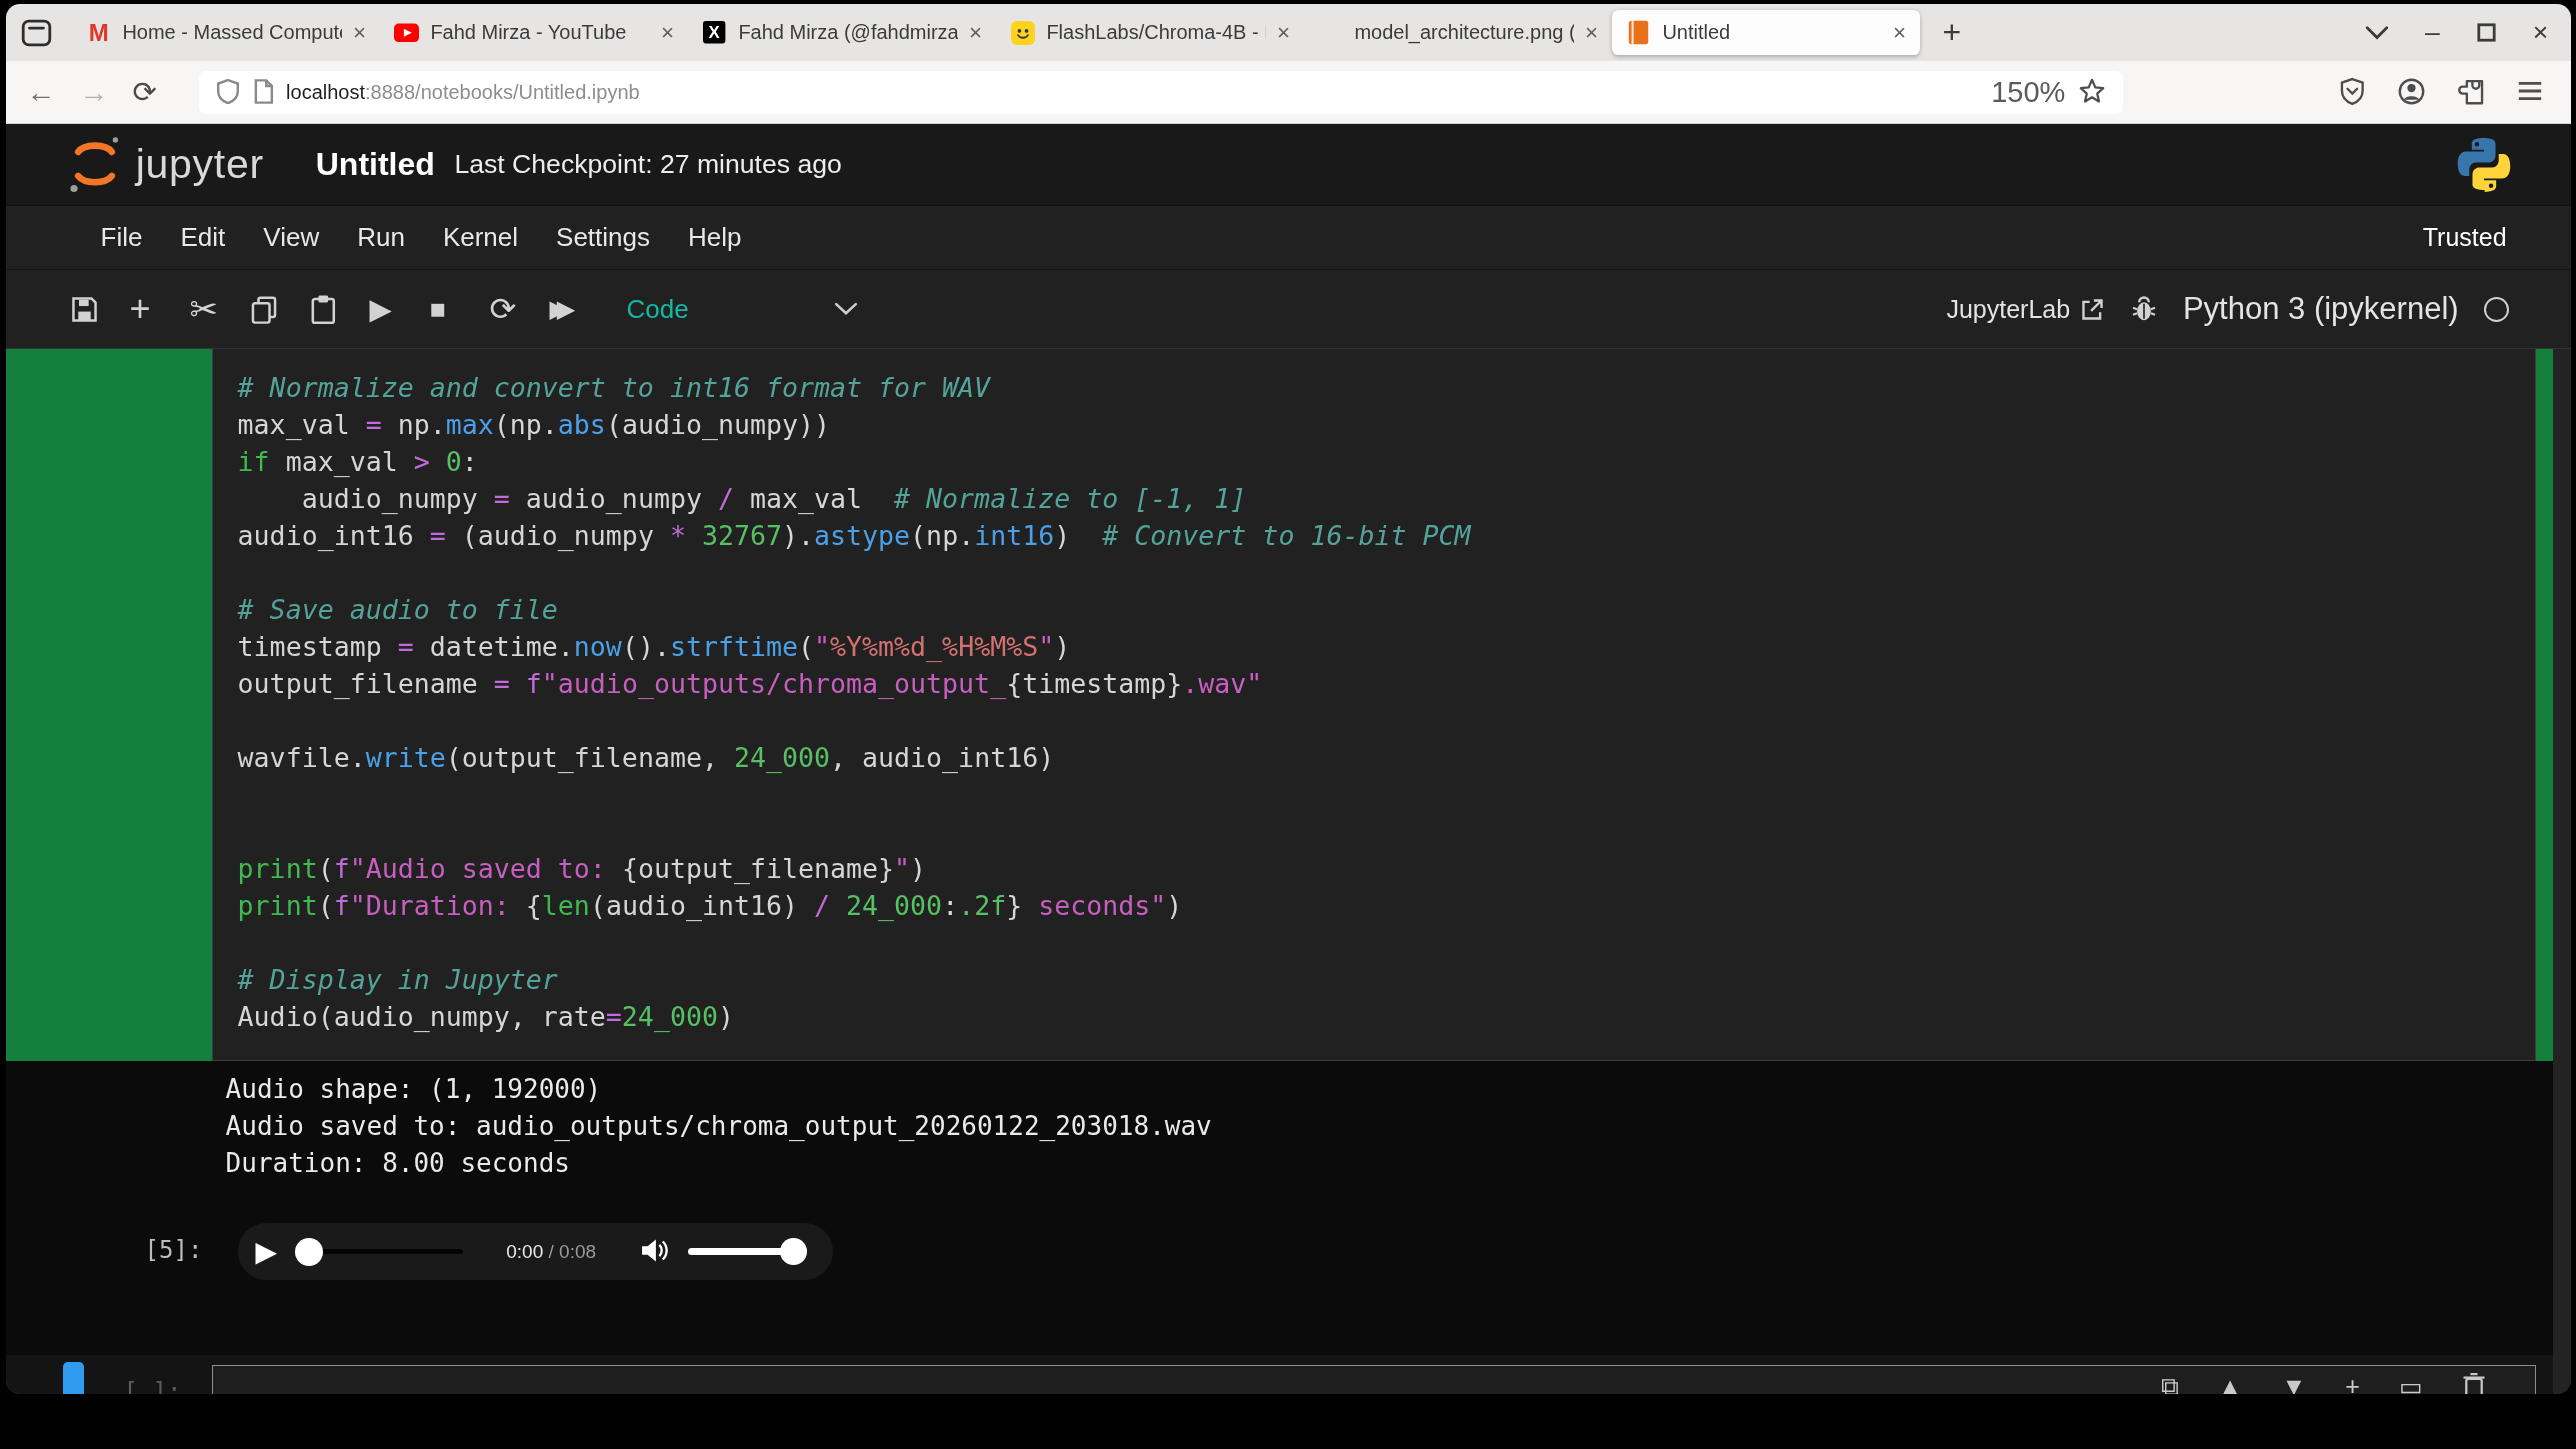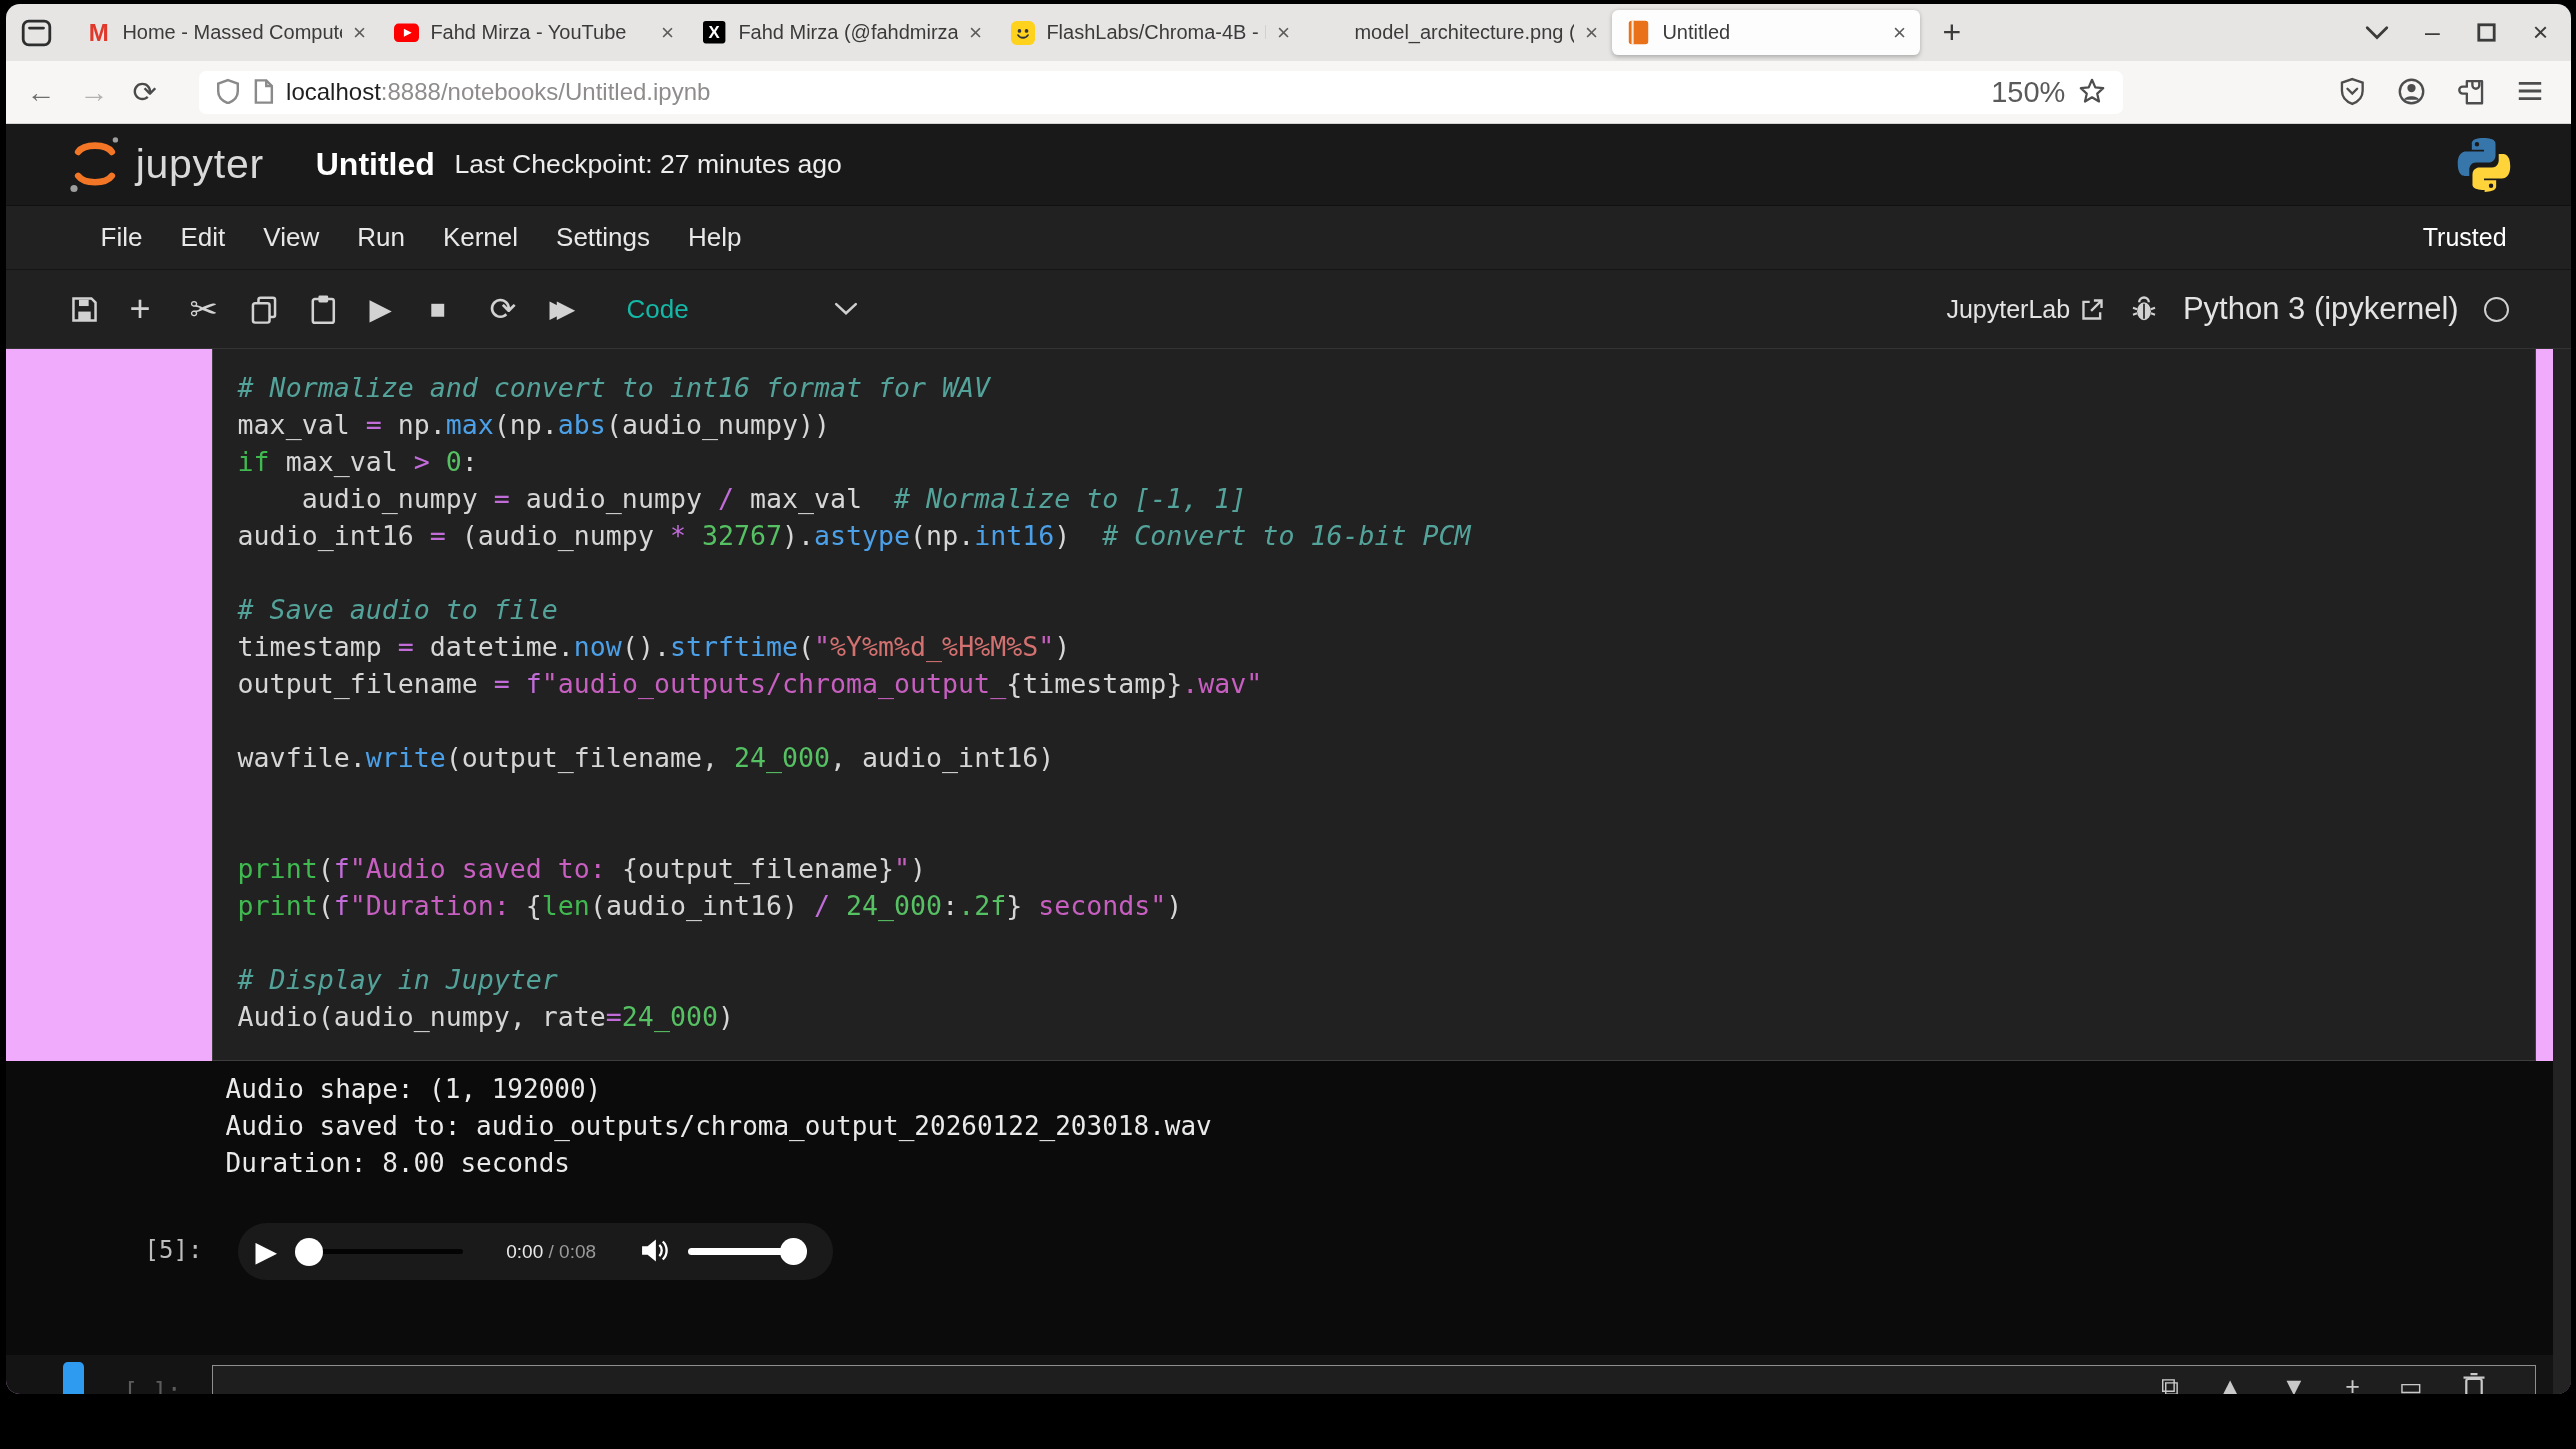--- a/index.html
+++ b/index.html
@@ -17,21 +17,21 @@
   .tab .t-close{color:#5c5c5c;font-size:22.4px;flex:0 0 auto;}
   .tab-new{font-size:32px;color:#3b3b3b;margin-left:15.4px;padding:0 7px;}
   .strip-right{margin-left:auto;display:flex;align-items:center;gap:36px;color:#3b3b3b;padding-right:9.8px;}
   .strip-right .wbtn{font-size:26.6px;display:flex;align-items:center;justify-content:center;}
 
   
   #urlrow{height:62px;background:#f7f6f5;border-bottom:0.7px solid #d7d5d3;display:flex;align-items:center;padding:0 21px;flex:0 0 auto;}
   .nav-ico{font-size:29px;color:#6f6f6f;margin-right:24px;}
   .nav-ico.dim{color:#b3b1af;}
   #urlfield{flex:0 0 auto;width:1890px;height:43px;background:#ffffff;border-radius:7px;display:flex;align-items:center;padding:0 17px;gap:12.6px;margin-left:18px;}
-  #urlfield .url-text{font-size:24px;color:#8f8d8b;white-space:nowrap;}
+  #urlfield .url-text{font-size:20px;color:#8f8d8b;white-space:nowrap;}
   #urlfield .url-host{color:#1f1f1f;}
   #urlfield .spacer{flex:1;}
   #url-zoom{font-size:29px;color:#5a5a5a;}
   .after-field{display:flex;align-items:center;gap:31px;margin-left:auto;padding-right:5.6px;}
 
   
   #jp-header{height:81px;background:#191919;display:flex;align-items:center;padding:0 55px 0 59px;flex:0 0 auto;}
   #jp-logo{width:60px;height:67px;}
   #jp-wordmark{font-size:41px;color:#d9d9d9;margin-left:11.2px;letter-spacing:0.7px;}
   #jp-title{font-size:32px;color:#ffffff;margin-left:52px;font-weight:600;}
@@ -48,21 +48,21 @@
   .tb-ico{width:60px;color:#d2d2d2;display:flex;align-items:center;font-size:29px;}
   .tb-ico svg{display:block;}
   #celltype-dd{display:flex;align-items:center;width:231px;justify-content:space-between;margin-left:17px;}
   #celltype-label{font-size:26px;color:#14b8a6;}
   #toolbar-right{margin-left:auto;display:flex;align-items:center;gap:25px;color:#e4e4e4;}
   #jlab-link{display:flex;align-items:center;gap:9.8px;font-size:25px;}
   #kernel-name{font-size:31px;}
   #kernel-status{width:21px;height:21px;border:2.1px solid #d0d0d0;border-radius:50%;}
 
   
-  #notebook{position:relative;flex:1;background:#f0abfc;overflow:hidden;}
+  #notebook{position:relative;flex:1;background:#15803d;overflow:hidden;}
   #editor{position:absolute;left:206px;right:35px;top:0;height:712px;background:#212121;border:0.7px solid #3e3e3e;border-top:none;box-sizing:border-box;padding:19.6px 0 0 25px;}
   #code{font-family:"DejaVu Sans Mono",monospace;font-size:26.6px;line-height:37px;white-space:pre;color:#d6d6d6;}
   #code .c{font-style:italic;}
   #output-zone{position:absolute;left:0;right:0;top:712px;height:294px;background:#0b0b0b;}
   #out-text{position:absolute;left:220px;top:9.8px;font-family:"DejaVu Sans Mono",monospace;font-size:26px;line-height:37px;color:#eaeaea;white-space:pre;}
   #player-row{position:absolute;left:0;top:162px;right:0;height:59px;}
   #out-prompt{position:absolute;left:139px;top:12.6px;font-family:"DejaVu Sans Mono",monospace;font-size:24px;color:#bdbdbd;}
   #player{position:absolute;left:232px;top:0;width:595px;height:57px;background:#1a1a1a;border-radius:29px;display:flex;align-items:center;padding:0 18px;box-sizing:border-box;gap:18px;}
   #play-btn{color:#fff;font-size:28px;line-height:1;}
   #scrub{position:relative;width:168px;height:28px;flex:0 0 auto;}

